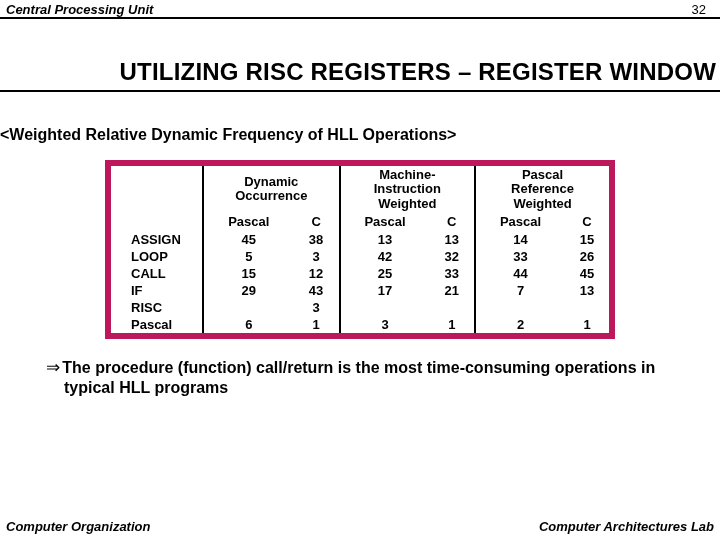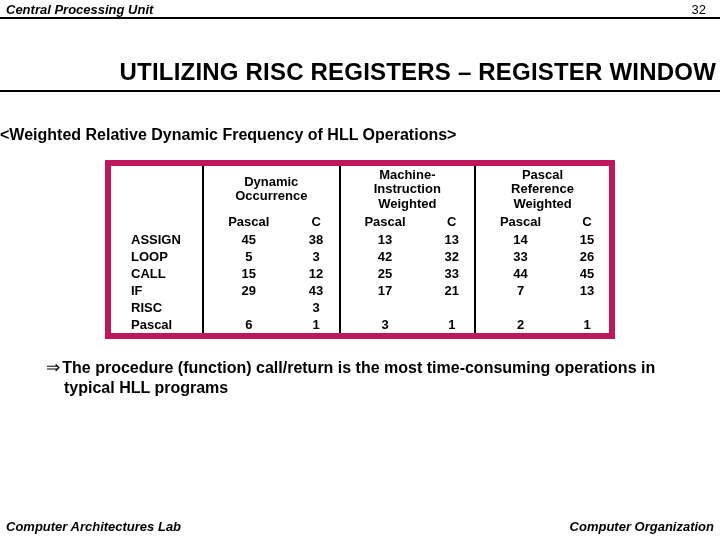--- a/index.html
+++ b/index.html
@@ -195,15 +195,15 @@
   </tr>
 </tbody>
     </table>
 </div>
 
 <div class="note">
   <span class="arrow">⇒</span><span>The procedure (function) call/return is the most time-consuming operations in typical HLL programs</span>
 </div>
 
 <div class="footer">
+  <div>Computer Organization</div>
   <div>Computer Architectures Lab</div>
-  <div>Computer Organization</div>
 </div>
 
 </body></html>

